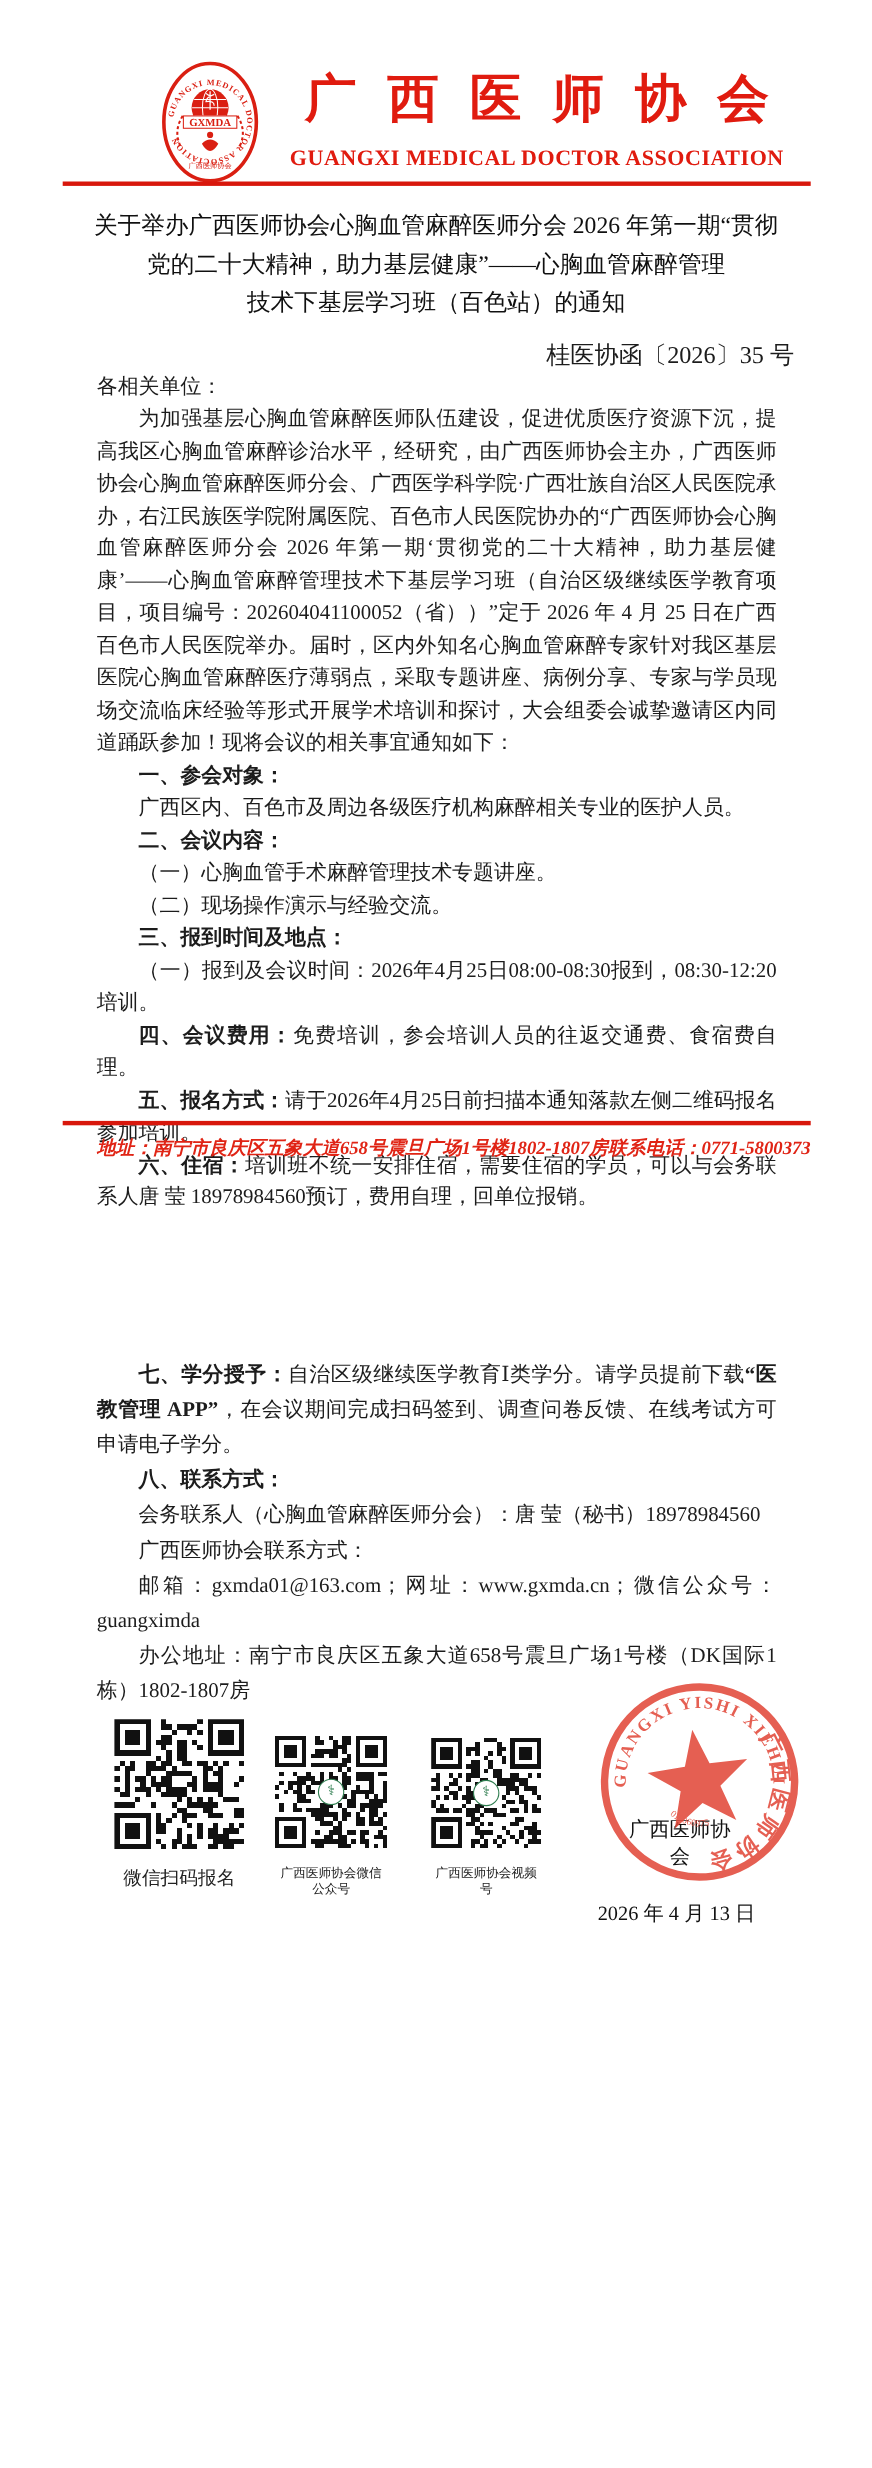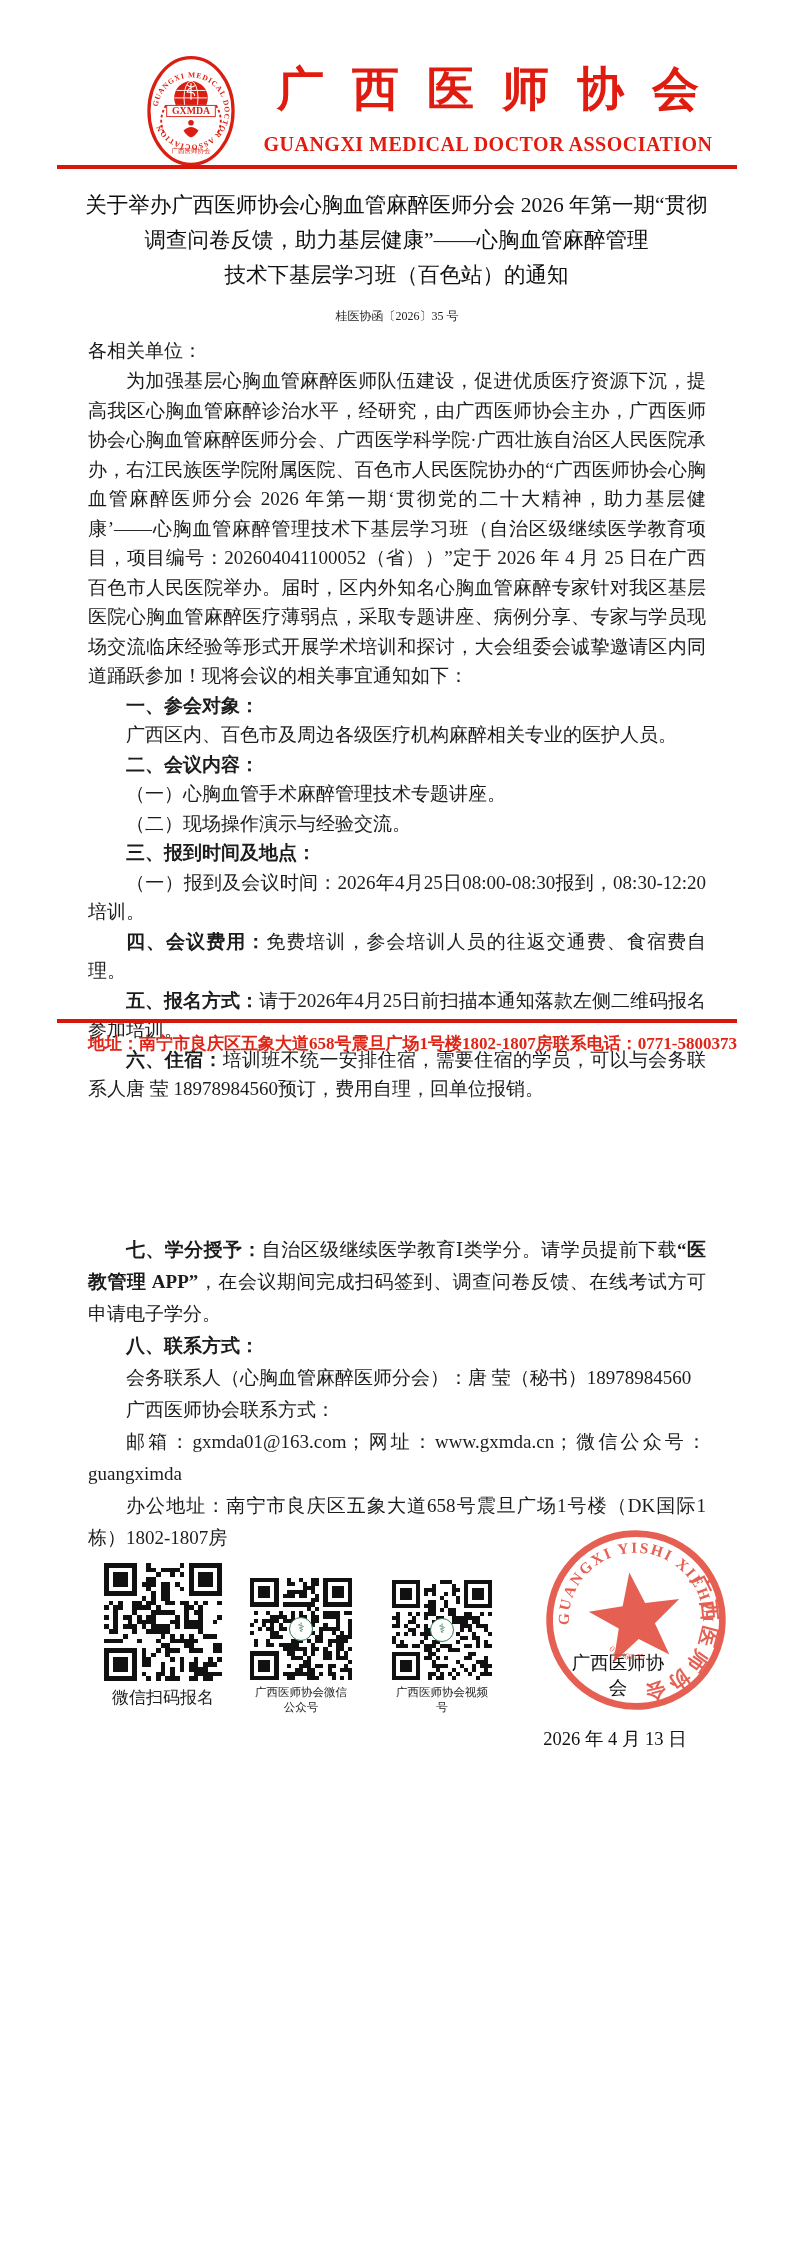--- a/index.html
+++ b/index.html
@@ -10,43 +10,43 @@
   .logo{position:absolute;left:144px;top:54px;width:94px;height:114px;}
   .org-cn{position:absolute;left:238px;top:58px;width:500px;text-align:center;
           font-size:47px;font-weight:700;color:#e01b0f;letter-spacing:28px;white-space:nowrap;text-indent:28px;}
   .org-en{position:absolute;left:238px;top:133px;width:500px;text-align:center;
           font-size:20px;font-weight:700;color:#e01b0f;letter-spacing:.5px;white-space:nowrap;}
   .rule{position:absolute;left:57px;top:165px;width:680px;height:4px;background:#d8170c;}
 
   
   .doc-title{position:absolute;left:60px;top:188px;width:673px;text-align:center;
              font-weight:400;font-size:21.5px;line-height:35px;color:#101010;}
-  .doc-no{position:absolute;left:88px;top:308px;width:618px;text-align:center;font-size:12px;}
+  .doc-no{position:absolute;left:104px;top:308px;width:618px;text-align:right;font-size:22px;}
   .salutation{position:absolute;left:88px;top:338px;font-size:19px;}
 
   
   .content{position:absolute;left:88px;width:618px;font-size:19px;text-align:justify;}
   .p1{top:366px;line-height:29.5px;}
   .p2{top:1234px;line-height:32px;}
   .para{margin:0;text-indent:2em;}
   .para b{font-weight:700;}
 
   
   .footer-rule{position:absolute;left:57px;top:1019px;width:680px;height:4px;background:#d8170c;}
   .footer{position:absolute;left:88px;top:1032px;width:649px;display:flex;justify-content:space-between;
-          color:#e02415;font-weight:700;font-size:17px;}
+          color:#e02415;font-weight:700;font-size:17px;font-style:italic;}
 
   
   .qr-block{position:absolute;text-align:center;}
   .qr{position:relative;width:100%;}
   .qr svg{display:block;width:100%;height:auto;}
   #qr1{left:104px;top:1563px;width:118px;}
   #qr2{left:250px;top:1578px;width:102px;}
   #qr3{left:392px;top:1580px;width:100px;}
-  .qr-label{margin-top:5px;color:#222;}
+  .qr-label{margin-top:15px;color:#222;}
   #qr1 .qr-label{font-size:17px;}
   #qr2 .qr-label,#qr3 .qr-label{font-size:11.5px;}
   .qr-logo{position:absolute;left:50%;top:50%;transform:translate(-50%,-50%);
            width:22px;height:22px;background:#fff;border:1.5px solid #2e7d4f;border-radius:50%;
            color:#2e7d4f;font-size:13px;line-height:20px;text-align:center;}
 
   
   .sign-org{position:absolute;left:563px;top:1650px;width:110px;text-align:center;font-size:18.5px;color:#111;}
   .sign-date{position:absolute;left:540px;top:1726px;width:150px;text-align:center;font-size:18.5px;color:#111;}
   .seal{position:absolute;left:536px;top:1524px;width:200px;height:192px;transform:rotate(-8deg);opacity:.88;}
@@ -77,21 +77,21 @@
     <path d="M21 84 q-7 -15 3 -30" stroke="#da1f12" fill="none" stroke-width="2" stroke-dasharray="3 2.5"></path>
     <path d="M79 84 q7 -15 -3 -30" stroke="#da1f12" fill="none" stroke-width="2" stroke-dasharray="3 2.5"></path>
     <text x="50" y="106" text-anchor="middle" font-size="7" fill="#da1f12">广西医师协会</text>
   </svg>
   <div class="org-cn">广西医师协会</div>
   <div class="org-en">GUANGXI MEDICAL DOCTOR ASSOCIATION</div>
   <div class="rule"></div>
 
   <div class="doc-title">
     <div>关于举办广西医师协会心胸血管麻醉医师分会 2026 年第一期“贯彻</div>
-    <div>调查问卷反馈，助力基层健康”——心胸血管麻醉管理</div>
+    <div>党的二十大精神，助力基层健康”——心胸血管麻醉管理</div>
     <div>技术下基层学习班（百色站）的通知</div>
   </div>
 
   <div class="doc-no">桂医协函〔2026〕35 号</div>
   <div class="salutation">各相关单位：</div>
 
   <div class="content p1">
     <p class="para">为加强基层心胸血管麻醉医师队伍建设，促进优质医疗资源下沉，提高我区心胸血管麻醉诊治水平，经研究，由广西医师协会主办，广西医师协会心胸血管麻醉医师分会、广西医学科学院·广西壮族自治区人民医院承办，右江民族医学院附属医院、百色市人民医院协办的“广西医师协会心胸血管麻醉医师分会 2026 年第一期‘贯彻党的二十大精神，助力基层健康’——心胸血管麻醉管理技术下基层学习班（自治区级继续医学教育项目，项目编号：202604041100052（省））”定于 2026 年 4 月 25 日在广西百色市人民医院举办。届时，区内外知名心胸血管麻醉专家针对我区基层医院心胸血管麻醉医疗薄弱点，采取专题讲座、病例分享、专家与学员现场交流临床经验等形式开展学术培训和探讨，大会组委会诚挚邀请区内同道踊跃参加！现将会议的相关事宜通知如下：</p>
     <p class="para"><b>一、参会对象：</b></p>
     <p class="para">广西区内、百色市及周边各级医疗机构麻醉相关专业的医护人员。</p>

